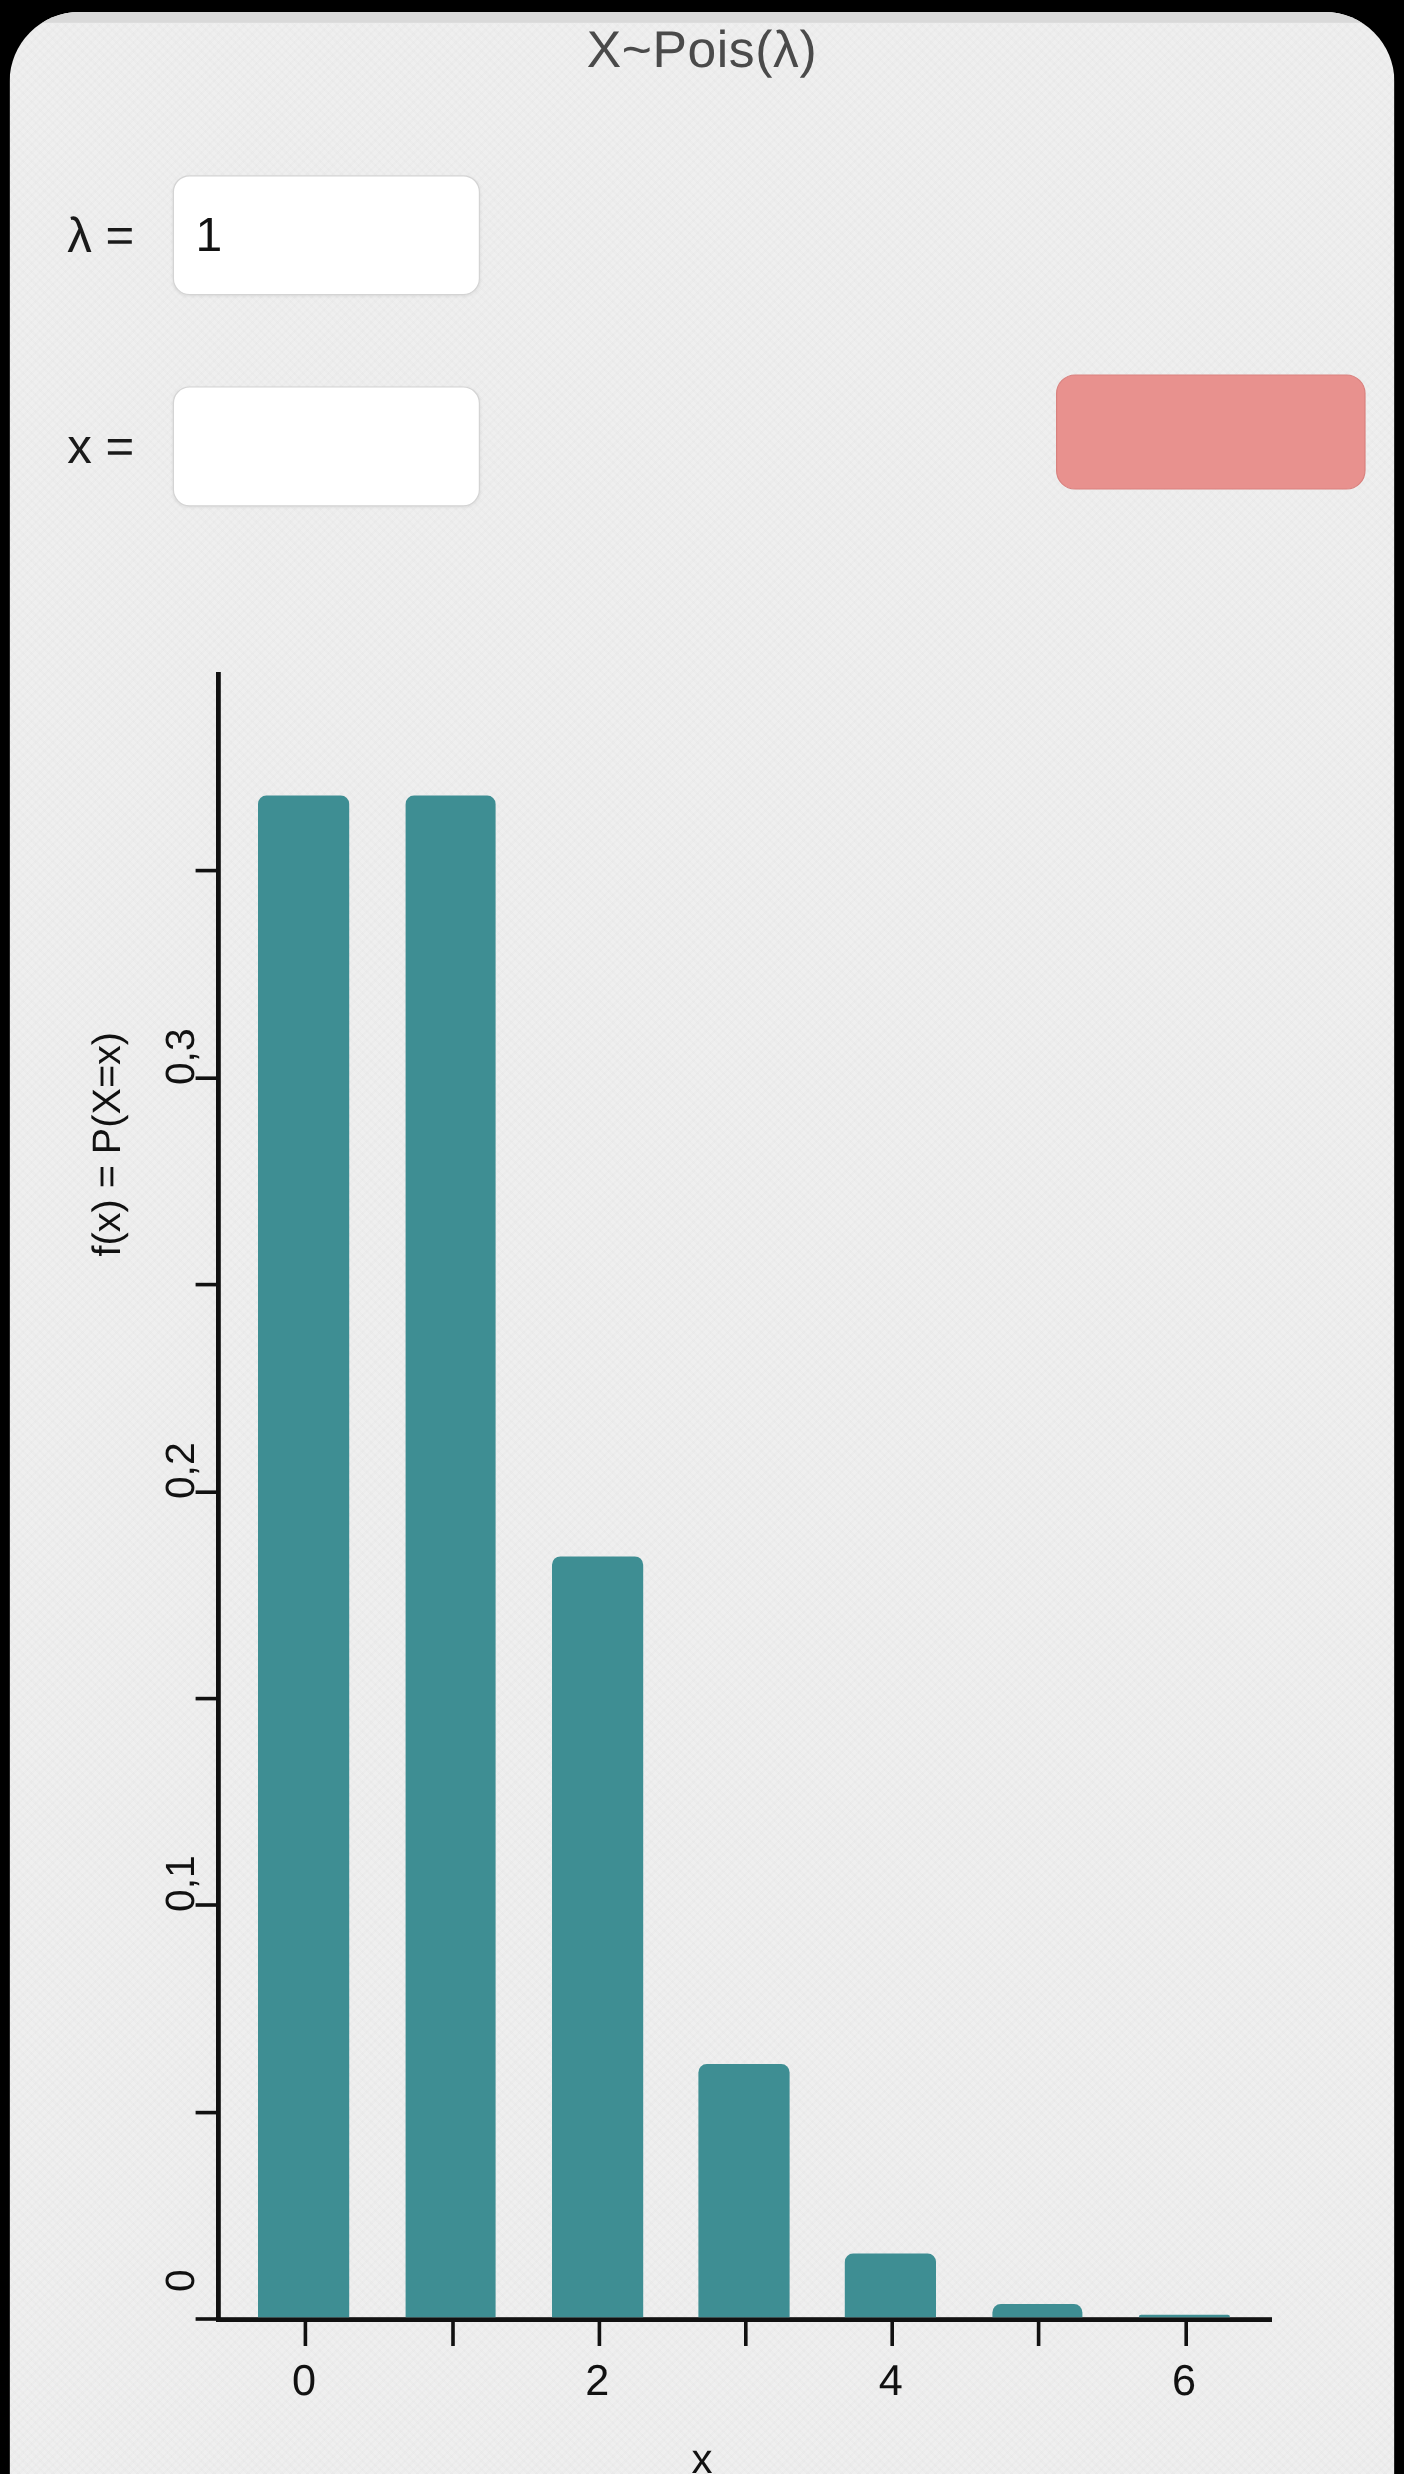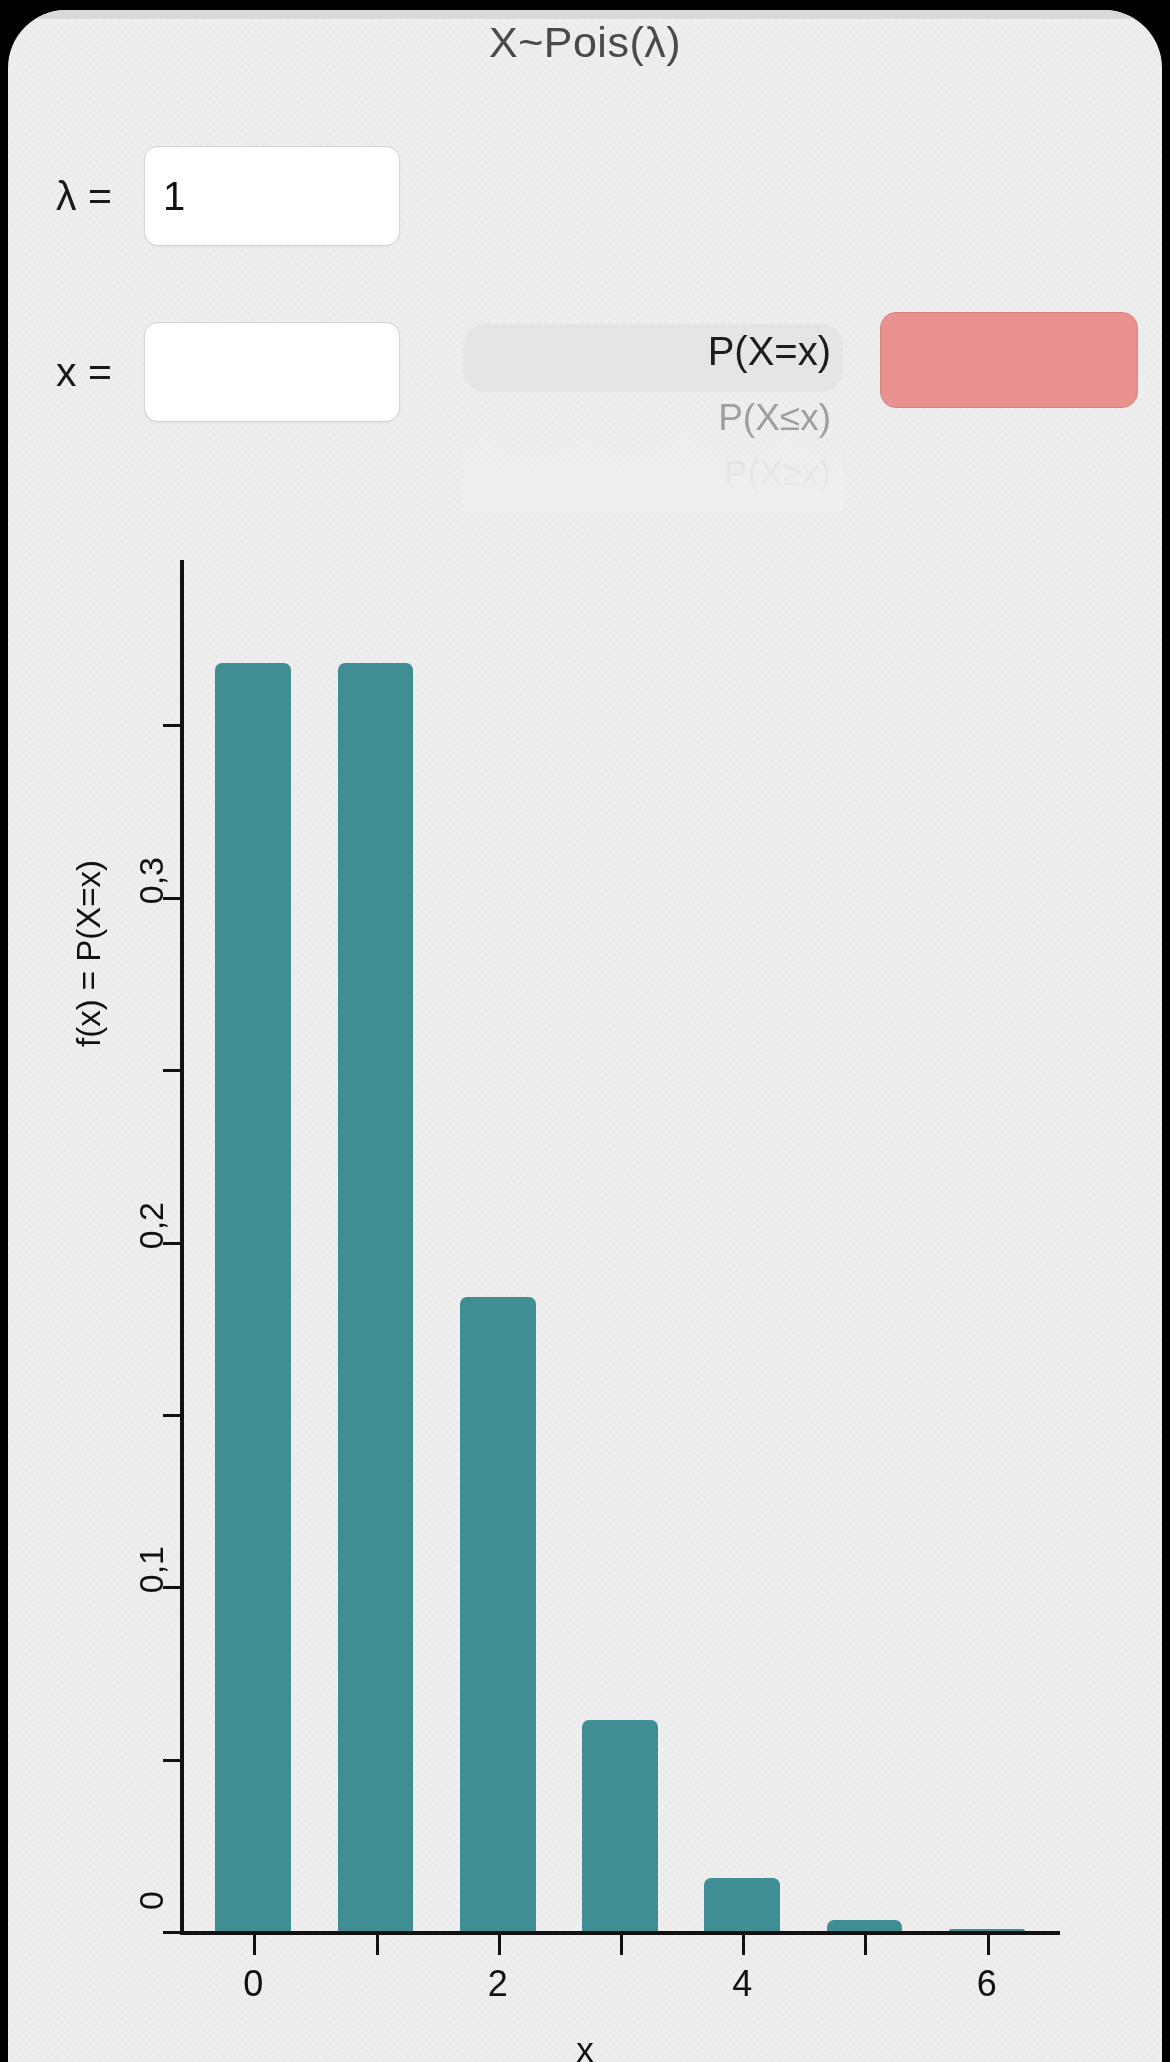--- a/index.html
+++ b/index.html
@@ -249,27 +249,20 @@
     <div class="param-row" id="lambda-row">
       <span class="param-label">λ = </span>
       <div class="param-input" placeholder="">1</div>
     </div>
 
     <div class="param-row" id="x-row">
       <span class="param-label">x = </span>
       <div class="param-input empty" placeholder=""></div>
     </div>
 
-    <div id="prob-picker">
-      <div id="picker-highlight"></div>
-      <div class="picker-option" id="picker-option-0">P(X=x)</div>
-      <div class="picker-option" id="picker-option-1">P(X≤x)</div>
-      <div class="picker-option" id="picker-option-2">P(X≥x)</div>
-      <div id="picker-fade"></div>
-    </div>
 
     <div id="result-button"></div>
 
     <div id="chart">
       <div id="y-axis-title">f(x) = P(X=x)</div>
       <div id="plot-area">
         <div id="y-axis-line"></div>
         <div id="x-axis-line"></div>
         <div id="bars-layer">
             <div class="bar" style="left: 35.4444px; width: 75.7778px; height: 1268.27px; background: rgb(62, 142, 147);"></div>

